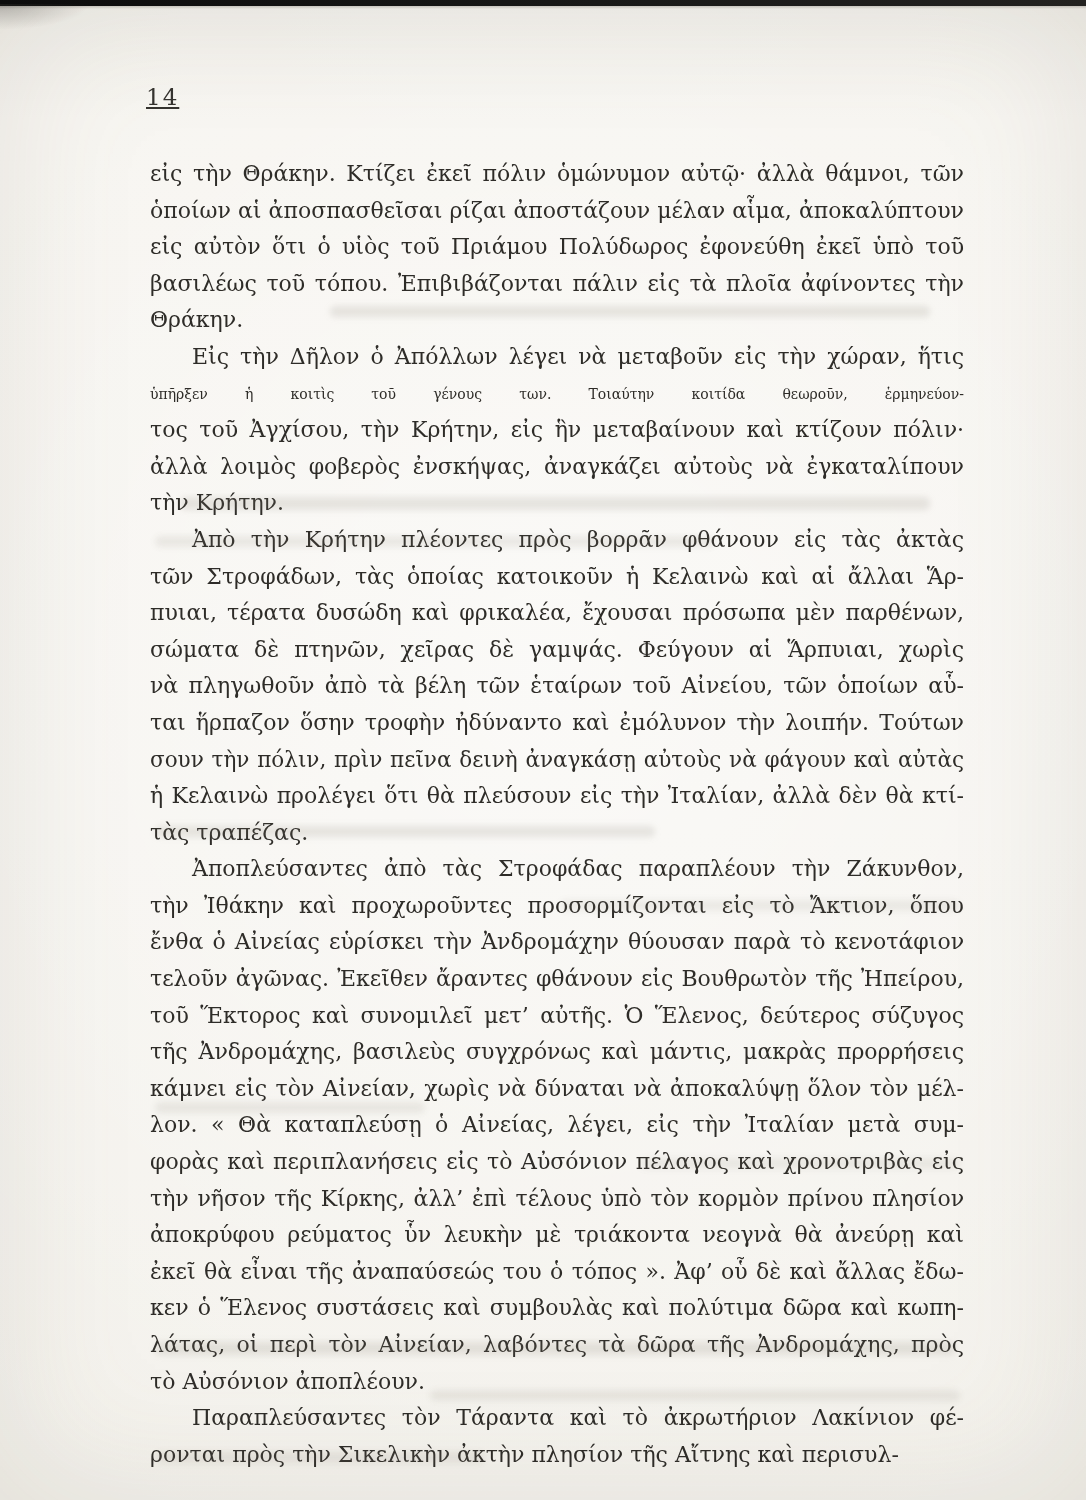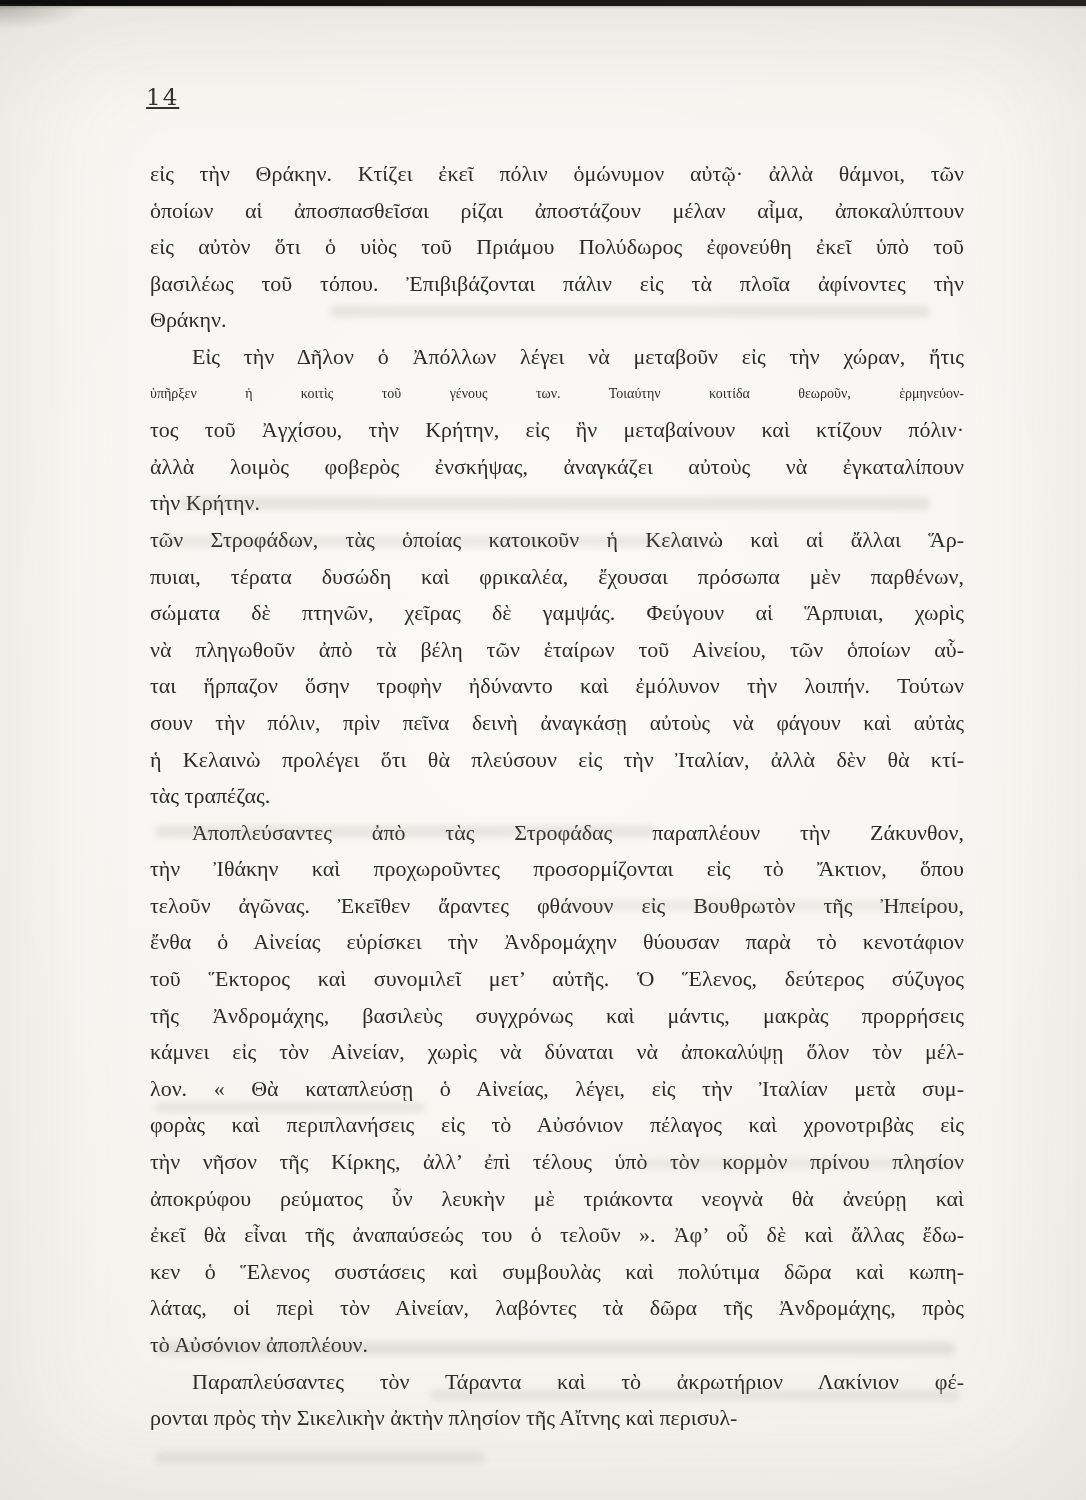--- a/index.html
+++ b/index.html
@@ -48,21 +48,21 @@
     letter-spacing: 2px;
     color: #35332f;
     text-decoration: underline;
   }
   .text-block {
     position: absolute;
     left: 150px;
     top: 156px;
     width: 814px;
   }
-  .paragraph { margin: 0; padding: 0; font-family: Liberation Serif, serif; }
+  .paragraph { margin: 0; padding: 0; }
   .line {
     height: 36.6px;
     line-height: 36.6px;
     font-size: 22px;
     text-align: justify;
     text-align-last: justify;
     white-space: normal;
     overflow: hidden;
     text-rendering: optimizeLegibility;
   }
@@ -109,42 +109,43 @@
         <div class="line last">Θράκην.</div>
       </div>
       <div class="paragraph">
         <div class="line indent">Εἰς τὴν Δῆλον ὁ Ἀπόλλων λέγει νὰ μεταβοῦν εἰς τὴν χώραν, ἥτις</div>
         <div class="line" style="font-size: 14px;">ὑπῆρξεν ἡ κοιτὶς τοῦ γένους των. Τοιαύτην κοιτίδα θεωροῦν, ἑρμηνεύον-</div>
         <div class="line">τος τοῦ Ἀγχίσου, τὴν Κρήτην, εἰς ἣν μεταβαίνουν καὶ κτίζουν πόλιν·</div>
         <div class="line">ἀλλὰ λοιμὸς φοβερὸς ἐνσκήψας, ἀναγκάζει αὐτοὺς νὰ ἐγκαταλίπουν</div>
         <div class="line last">τὴν Κρήτην.</div>
       </div>
       <div class="paragraph">
+        <div class="line indent">Ἀπὸ τὴν Κρήτην πλέοντες πρὸς βορρᾶν φθάνουν εἰς τὰς ἀκτὰς</div>
         <div class="line">τῶν Στροφάδων, τὰς ὁποίας κατοικοῦν ἡ Κελαινὼ καὶ αἱ ἄλλαι Ἅρ-</div>
         <div class="line">πυιαι, τέρατα δυσώδη καὶ φρικαλέα, ἔχουσαι πρόσωπα μὲν παρθένων,</div>
         <div class="line">σώματα δὲ πτηνῶν, χεῖρας δὲ γαμψάς. Φεύγουν αἱ Ἅρπυιαι, χωρὶς</div>
         <div class="line">νὰ πληγωθοῦν ἀπὸ τὰ βέλη τῶν ἑταίρων τοῦ Αἰνείου, τῶν ὁποίων αὗ-</div>
         <div class="line">ται ἥρπαζον ὅσην τροφὴν ἠδύναντο καὶ ἐμόλυνον τὴν λοιπήν. Τούτων</div>
         <div class="line" style="font-size: 21.5px;">σουν τὴν πόλιν, πρὶν πεῖνα δεινὴ ἀναγκάσῃ αὐτοὺς νὰ φάγουν καὶ αὐτὰς</div>
         <div class="line">ἡ Κελαινὼ προλέγει ὅτι θὰ πλεύσουν εἰς τὴν Ἰταλίαν, ἀλλὰ δὲν θὰ κτί-</div>
         <div class="line last">τὰς τραπέζας.</div>
       </div>
       <div class="paragraph">
         <div class="line indent">Ἀποπλεύσαντες ἀπὸ τὰς Στροφάδας παραπλέουν τὴν Ζάκυνθον,</div>
         <div class="line">τὴν Ἰθάκην καὶ προχωροῦντες προσορμίζονται εἰς τὸ Ἄκτιον, ὅπου</div>
+        <div class="line">ἔνθα ὁ Αἰνείας εὑρίσκει τὴν Ἀνδρομάχην θύουσαν παρὰ τὸ κενοτάφιον</div>
         <div class="line">τελοῦν ἀγῶνας. Ἐκεῖθεν ἄραντες φθάνουν εἰς Βουθρωτὸν τῆς Ἠπείρου,</div>
-        <div class="line">ἔνθα ὁ Αἰνείας εὑρίσκει τὴν Ἀνδρομάχην θύουσαν παρὰ τὸ κενοτάφιον</div>
         <div class="line">τοῦ Ἕκτορος καὶ συνομιλεῖ μετ’ αὐτῆς. Ὁ Ἕλενος, δεύτερος σύζυγος</div>
         <div class="line">τῆς Ἀνδρομάχης, βασιλεὺς συγχρόνως καὶ μάντις, μακρὰς προρρήσεις</div>
         <div class="line">κάμνει εἰς τὸν Αἰνείαν, χωρὶς νὰ δύναται νὰ ἀποκαλύψῃ ὅλον τὸν μέλ-</div>
         <div class="line">λον. « Θὰ καταπλεύσῃ ὁ Αἰνείας, λέγει, εἰς τὴν Ἰταλίαν μετὰ συμ-</div>
         <div class="line">φορὰς καὶ περιπλανήσεις εἰς τὸ Αὐσόνιον πέλαγος καὶ χρονοτριβὰς εἰς</div>
         <div class="line">τὴν νῆσον τῆς Κίρκης, ἀλλ’ ἐπὶ τέλους ὑπὸ τὸν κορμὸν πρίνου πλησίον</div>
         <div class="line">ἀποκρύφου ρεύματος ὗν λευκὴν μὲ τριάκοντα νεογνὰ θὰ ἀνεύρῃ καὶ</div>
-        <div class="line">ἐκεῖ θὰ εἶναι τῆς ἀναπαύσεώς του ὁ τελοῦν ». Ἀφ’ οὗ δὲ καὶ ἄλλας ἔδω-</div>
+        <div class="line">ἐκεῖ θὰ εἶναι τῆς ἀναπαύσεώς του ὁ τόπος ». Ἀφ’ οὗ δὲ καὶ ἄλλας ἔδω-</div>
         <div class="line">κεν ὁ Ἕλενος συστάσεις καὶ συμβουλὰς καὶ πολύτιμα δῶρα καὶ κωπη-</div>
         <div class="line">λάτας, οἱ περὶ τὸν Αἰνείαν, λαβόντες τὰ δῶρα τῆς Ἀνδρομάχης, πρὸς</div>
         <div class="line last">τὸ Αὐσόνιον ἀποπλέουν.</div>
       </div>
       <div class="paragraph">
         <div class="line indent">Παραπλεύσαντες τὸν Τάραντα καὶ τὸ ἀκρωτήριον Λακίνιον φέ-</div>
         <div class="line last">ρονται πρὸς τὴν Σικελικὴν ἀκτὴν πλησίον τῆς Αἴτνης καὶ περισυλ-</div>
       </div>
     </div>
 

